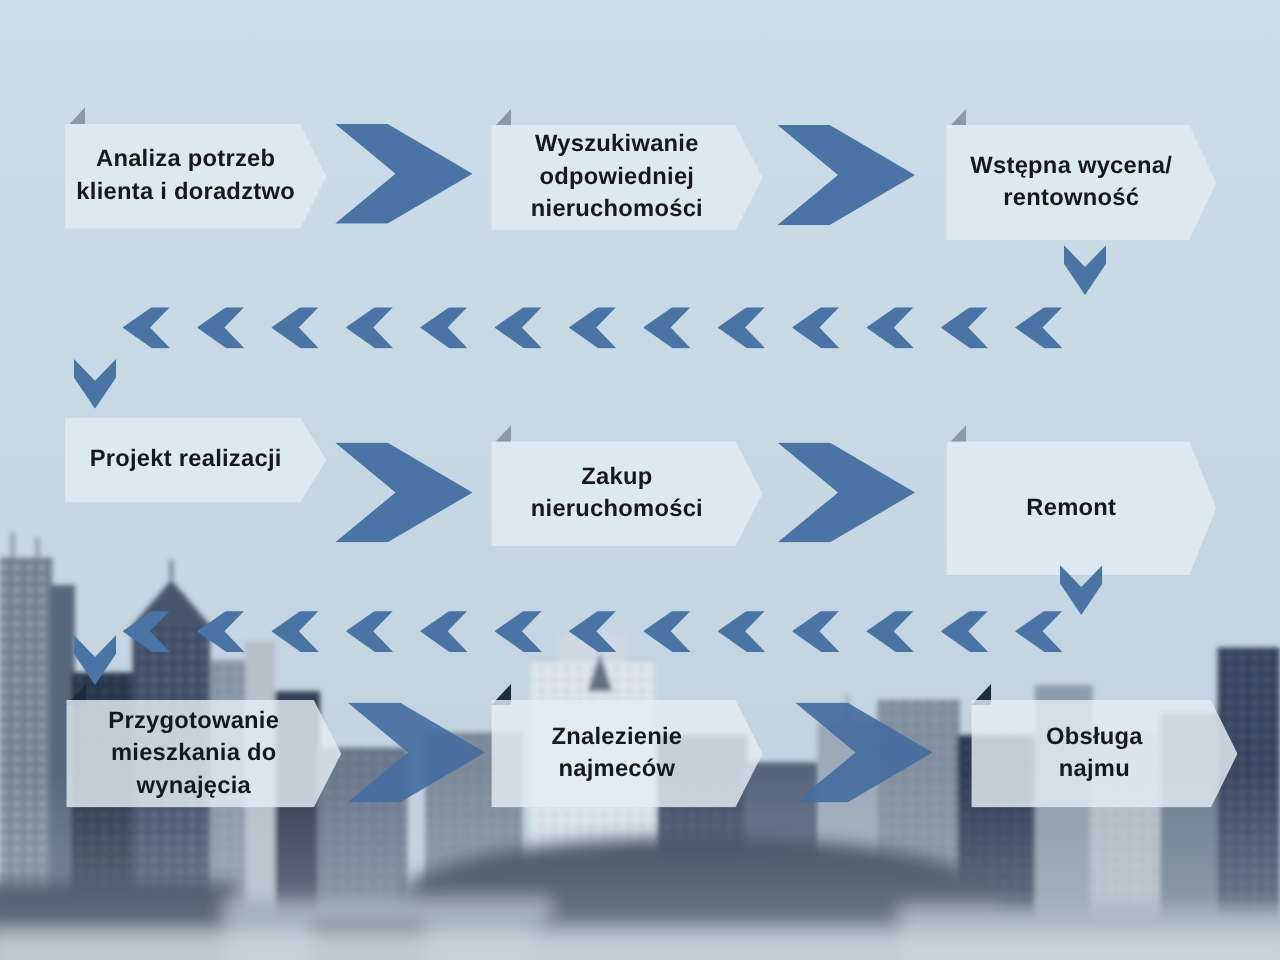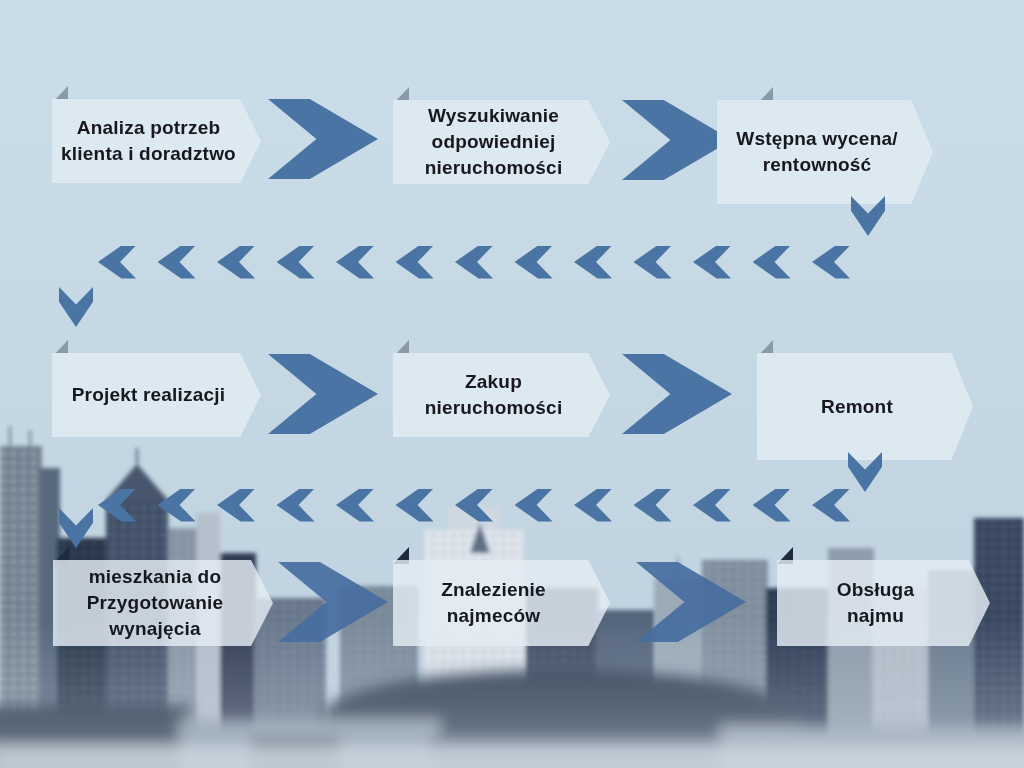--- a/index.html
+++ b/index.html
@@ -137,21 +137,21 @@
 
   <div class="fold" style="left:393px;top:87px"></div>
   <div class="step" style="left:393px;top:100px;width:217px;height:84px">
     <div class="line">Wyszukiwanie</div>
     <div class="line">odpowiedniej</div>
     <div class="line">nieruchomości</div>
   </div>
   <div class="chev-r" style="left:622px;top:100px"></div>
 
   <div class="fold" style="left:757px;top:87px"></div>
-  <div class="step" style="left:717px;top:100px;width:216px;height:104px">
+  <div class="step" style="left:757px;top:100px;width:216px;height:92px">
     <div class="line">Wstępna wycena/</div>
     <div class="line">rentowność</div>
   </div>
 
   <div class="chev-d" style="left:851px;top:196px"></div>
 
   <div class="chev-row" style="top:245px">
       <div class="chev-l"></div>
       <div class="chev-l"></div>
       <div class="chev-l"></div>
@@ -162,21 +162,21 @@
       <div class="chev-l"></div>
       <div class="chev-l"></div>
       <div class="chev-l"></div>
       <div class="chev-l"></div>
       <div class="chev-l"></div>
       <div class="chev-l"></div>
     </div>
   <div class="chev-d" style="left:59px;top:287px"></div>
 
   <div class="fold" style="left:52px;top:340px"></div>
-  <div class="step" style="left:52px;top:353px;width:209px;height:84px">
+  <div class="step" style="left:52px;top:334px;width:209px;height:68px">
     <div class="line">Projekt realizacji</div>
   </div>
   <div class="chev-r" style="left:268px;top:354px"></div>
 
   <div class="fold" style="left:393px;top:340px"></div>
   <div class="step" style="left:393px;top:353px;width:217px;height:84px">
     <div class="line">Zakup</div>
     <div class="line">nieruchomości</div>
   </div>
   <div class="chev-r" style="left:622px;top:354px"></div>
@@ -200,22 +200,22 @@
       <div class="chev-l"></div>
       <div class="chev-l"></div>
       <div class="chev-l"></div>
       <div class="chev-l"></div>
       <div class="chev-l"></div>
     </div>
   <div class="chev-d" style="left:59px;top:508px"></div>
 
   <div class="fold dark" style="left:53px;top:547px"></div>
   <div class="step translucent" style="left:53px;top:560px;width:220px;height:86px">
+    <div class="line">Przygotowanie</div>
     <div class="line">mieszkania do</div>
-    <div class="line">Przygotowanie</div>
     <div class="line">wynajęcia</div>
   </div>
   <div class="chev-r translucent" style="left:278px;top:562px"></div>
 
   <div class="fold dark" style="left:393px;top:547px"></div>
   <div class="step translucent" style="left:393px;top:560px;width:217px;height:86px">
     <div class="line">Znalezienie</div>
     <div class="line">najmeców</div>
   </div>
   <div class="chev-r translucent" style="left:636px;top:562px"></div>

